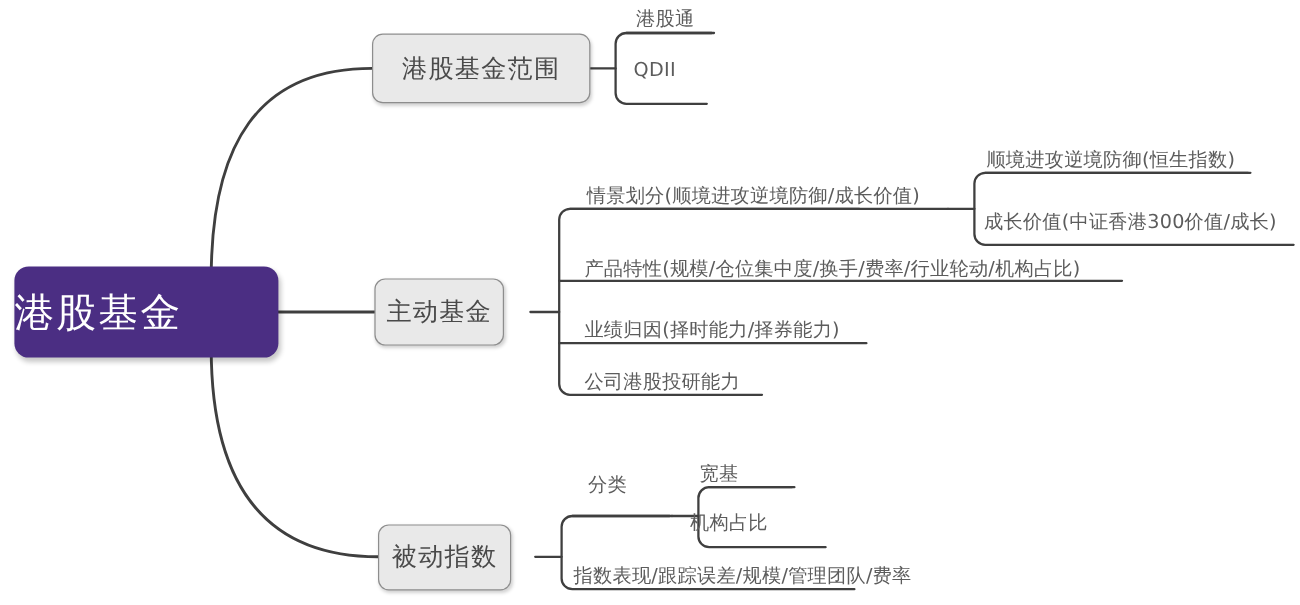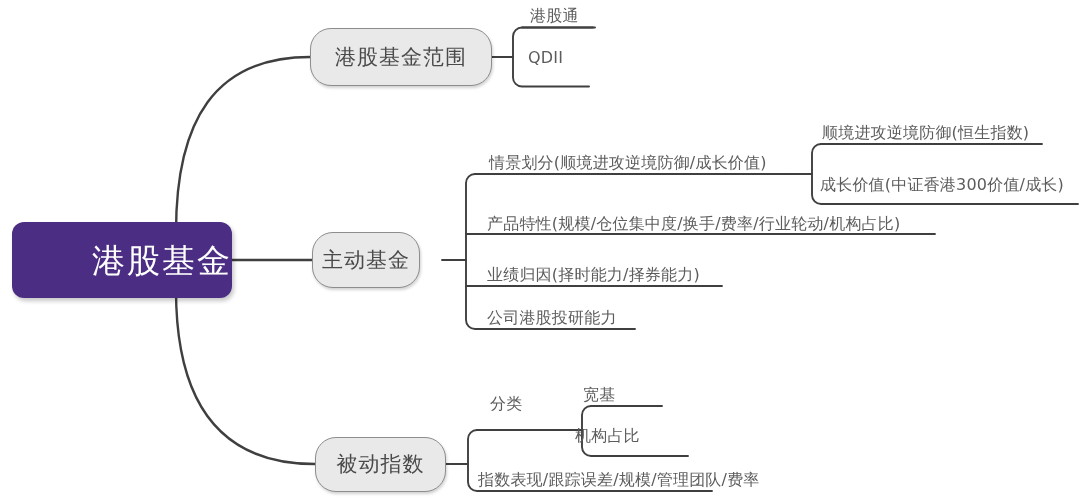--- a/index.html
+++ b/index.html
@@ -22,40 +22,40 @@
     width: 1083px;
     height: 504px;
     pointer-events: none;
   }
 
   
   .root-node {
     position: absolute;
     display: flex;
     align-items: center;
-    justify-content: flex-end;
+    justify-content: flex-start;
     border-radius: 12px;
     box-sizing: border-box;
     box-shadow: 2px 3px 4px rgba(0,0,0,0.22);
   }
   .root-label {
     color: #ffffff;
     font-size: 33px;
     letter-spacing: 2px;
     line-height: 1;
     white-space: nowrap;
   }
 
   
   .branch-node {
     position: absolute;
     display: flex;
     align-items: center;
     justify-content: center;
-    border-radius: 21px;
+    border-radius: 9px;
     box-sizing: border-box;
     background: #e9e9e9;
     border: 1.3px solid #8d8d8d;
     box-shadow: 1px 2px 3px rgba(0,0,0,0.18);
   }
   .branch-label {
     color: #4a4a4a;
     font-size: 21px;
     letter-spacing: 1px;
     line-height: 1;
@@ -123,21 +123,21 @@
   </div>
 
   <div class="branch-node" style="left:310px; top:28px; width:182px; height:58px;">
     <span class="branch-label">港股基金范围</span>
   </div>
 
   <div class="branch-node" style="left:312px; top:232px; width:108px; height:56px;">
     <span class="branch-label">主动基金</span>
   </div>
 
-  <div class="branch-node" style="left:315px; top:437px; width:131px; height:55px;">
+  <div class="branch-node" style="left:315px; top:437px; width:111px; height:55px;">
     <span class="branch-label">被动指数</span>
   </div>
 
   <div class="leaf" style="left:530px; top:8px;">港股通</div>
 
   <div class="leaf" style="left:528px; top:50px;">QDII</div>
 
   <div class="leaf" style="left:487px; top:216px;">产品特性(规模/仓位集中度/换手/费率/行业轮动/机构占比)</div>
 
   <div class="leaf" style="left:489px; top:155px;">情景划分(顺境进攻逆境防御/成长价值)</div>

